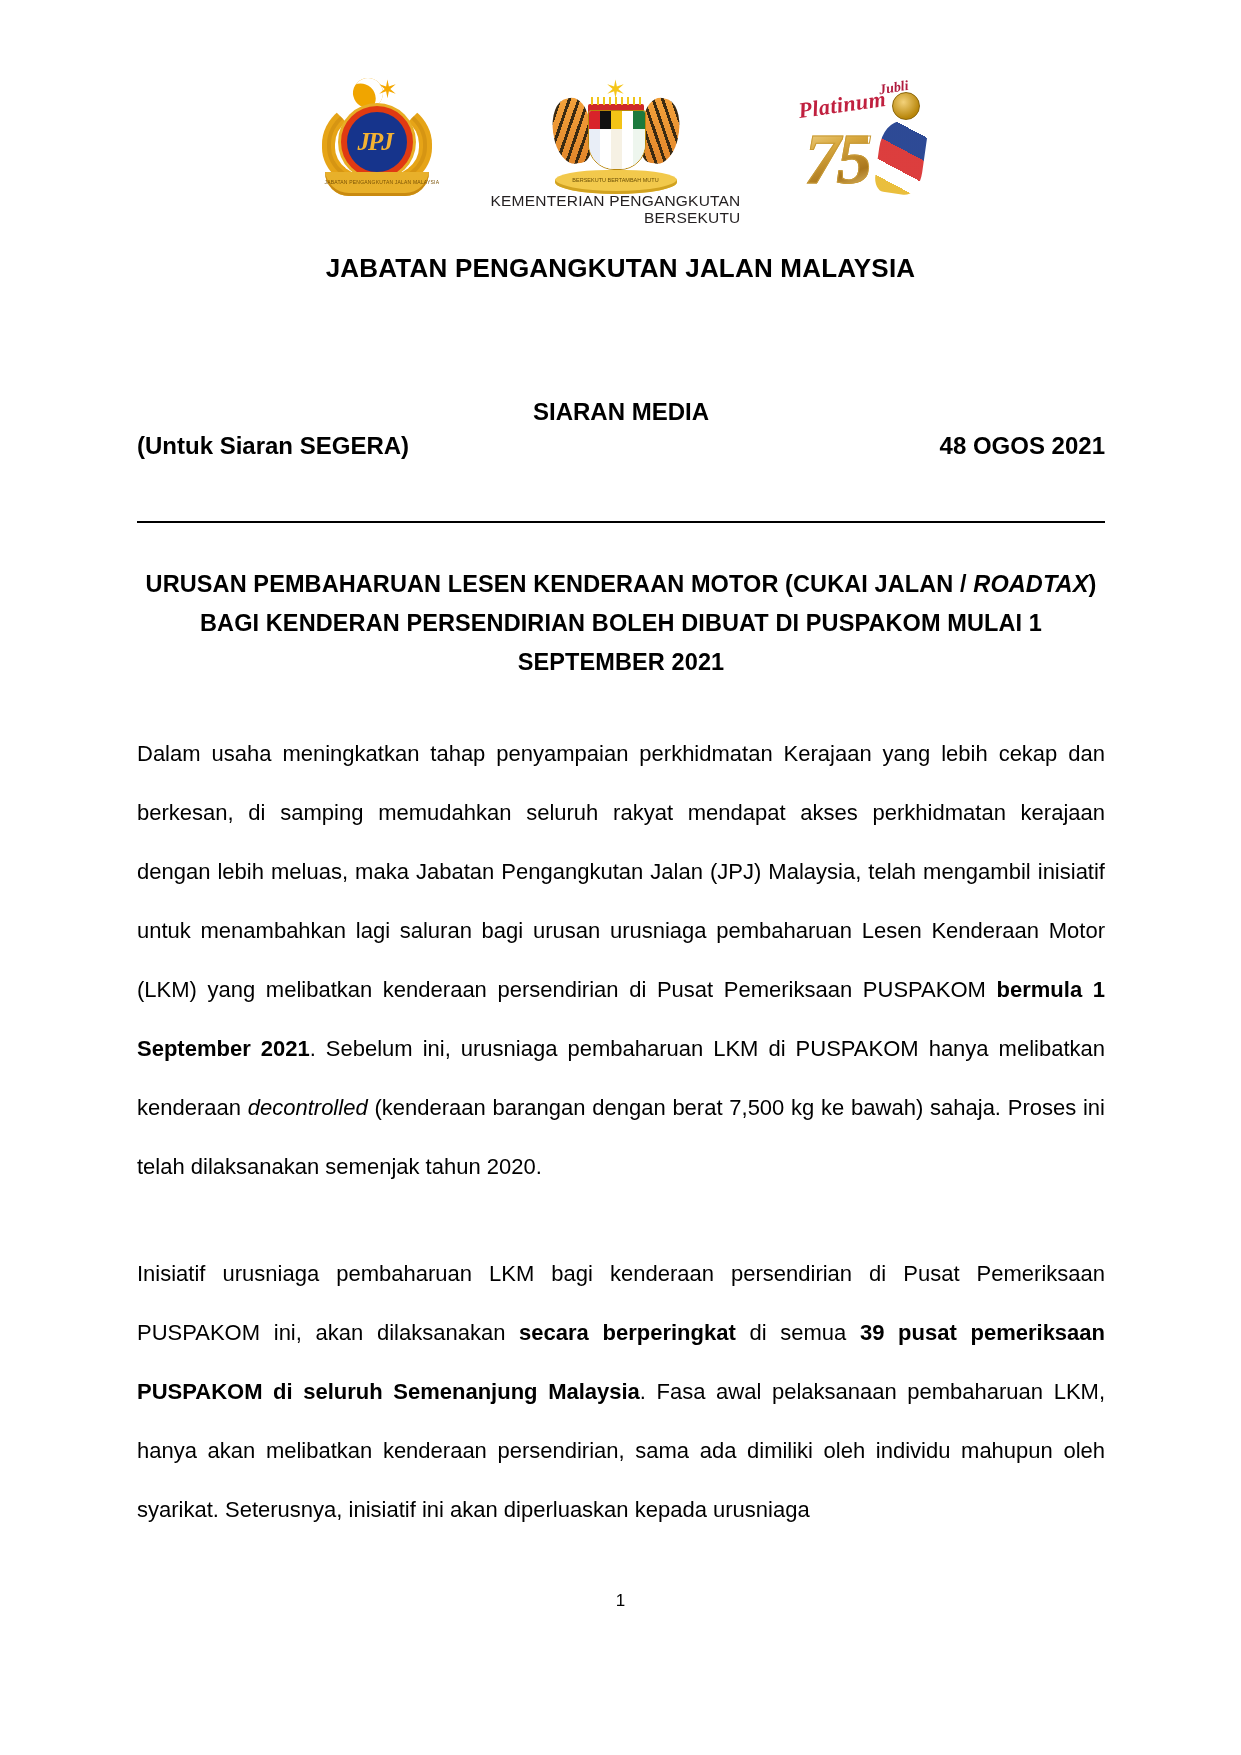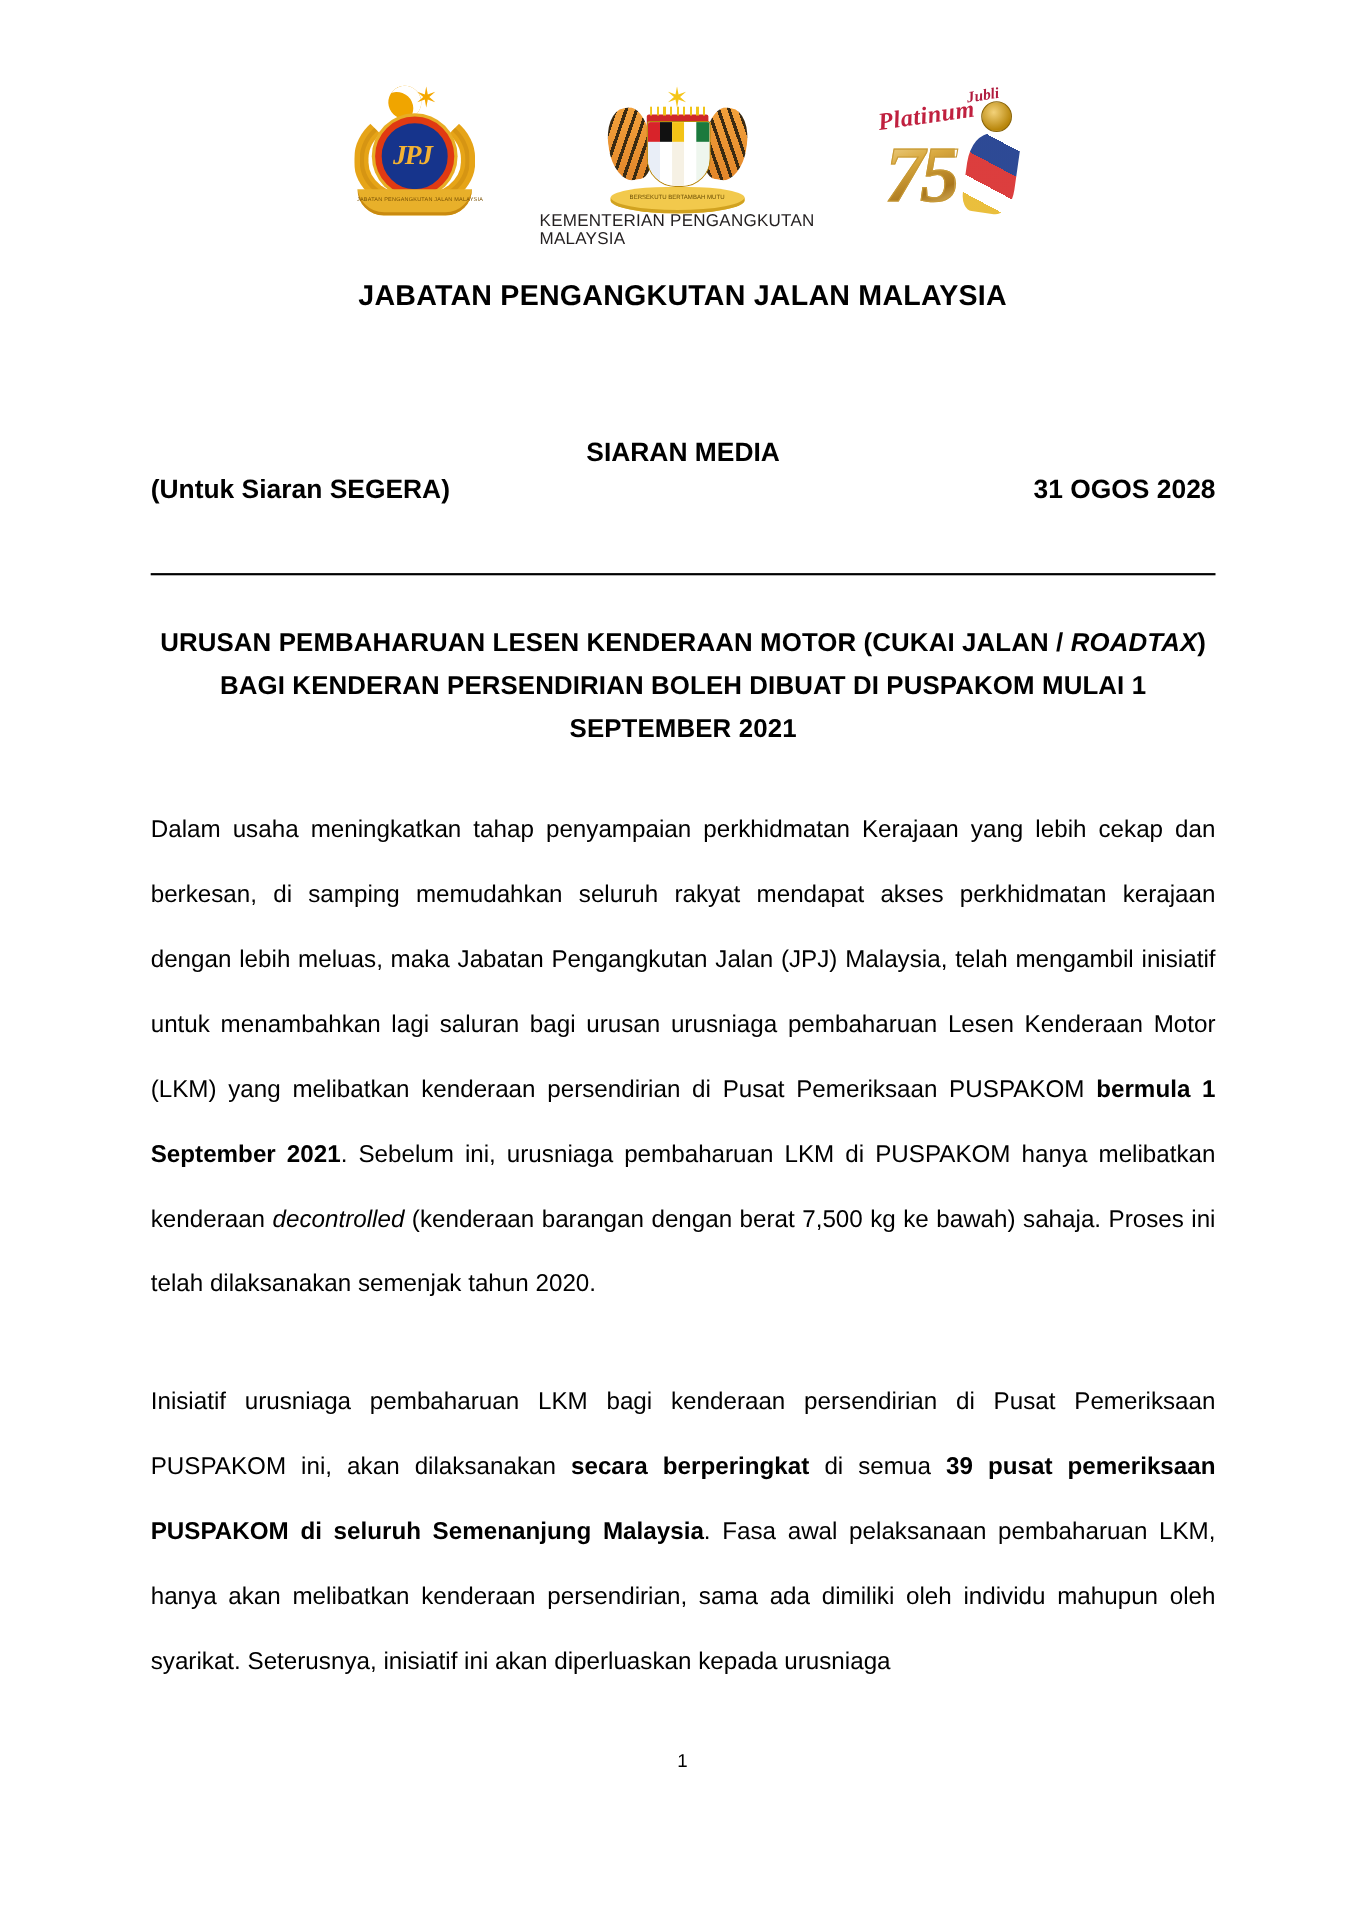--- a/index.html
+++ b/index.html
@@ -200,21 +200,21 @@
   .moa-ribbon span {
     position: absolute;
     left: 0; right: 0; top: 7px;
     text-align: center;
     font-size: 5.5px;
     color: #6b4f05;
     white-space: nowrap;
   }
   .moa-caption {
     margin-top: 2px;
-    text-align: left;
+    text-align: right;
     font-size: 15.5px;
     line-height: 17px;
     letter-spacing: .2px;
     color: #231f20;
     font-family: "Liberation Sans", sans-serif;
   }
 
   
   .jubli {
     position: relative;
@@ -397,21 +397,21 @@
             <i style="background:#ffffff"></i>
             <i style="background:#eef6ee"></i>
           </div>
         </div>
         <div class="moa-ribbon">
           <span>BERSEKUTU BERTAMBAH MUTU</span>
         </div>
       </div>
       <div class="moa-caption">
         <div>KEMENTERIAN PENGANGKUTAN</div>
-        <div>MALAYSIA</div>
+        <div>BERSEKUTU</div>
       </div>
     </div>
 
     <div class="logo-slot">
       <div class="jubli">
         <div class="jubli-ribbon"></div>
         <div class="jubli-jubli">Jubli</div>
         <div class="jubli-platinum">Platinum</div>
         <div class="jubli-badge"></div>
         <div class="jubli-75">75</div>
@@ -419,21 +419,21 @@
     </div>
 
   </div>
 
   <div class="dept-title">JABATAN PENGANGKUTAN JALAN MALAYSIA</div>
 
   <div class="release-block">
     <div class="release-line1">SIARAN MEDIA</div>
     <div class="release-line2">
       <span>(Untuk Siaran SEGERA)</span>
-      <span>31 OGOS 2028</span>
+      <span>48 OGOS 2021</span>
     </div>
   </div>
 
   <div class="rule"></div>
 
   <div class="headline">
     <span>URUSAN PEMBAHARUAN LESEN KENDERAAN MOTOR (CUKAI</span>
     <span>JALAN / </span><i>ROADTAX</i><span>) BAGI KENDERAN PERSENDIRIAN BOLEH</span>
     <span>DIBUAT DI PUSPAKOM MULAI 1 SEPTEMBER 2021</span>
   </div>

